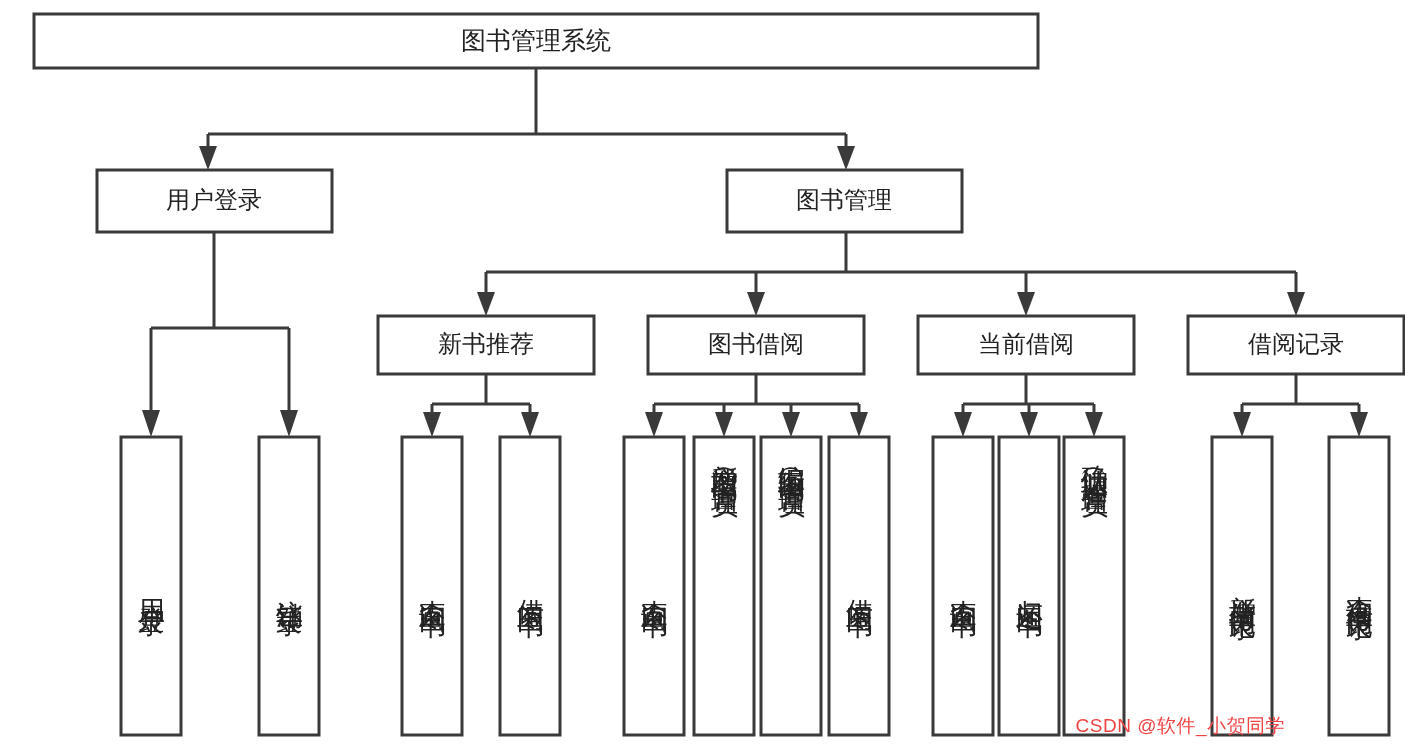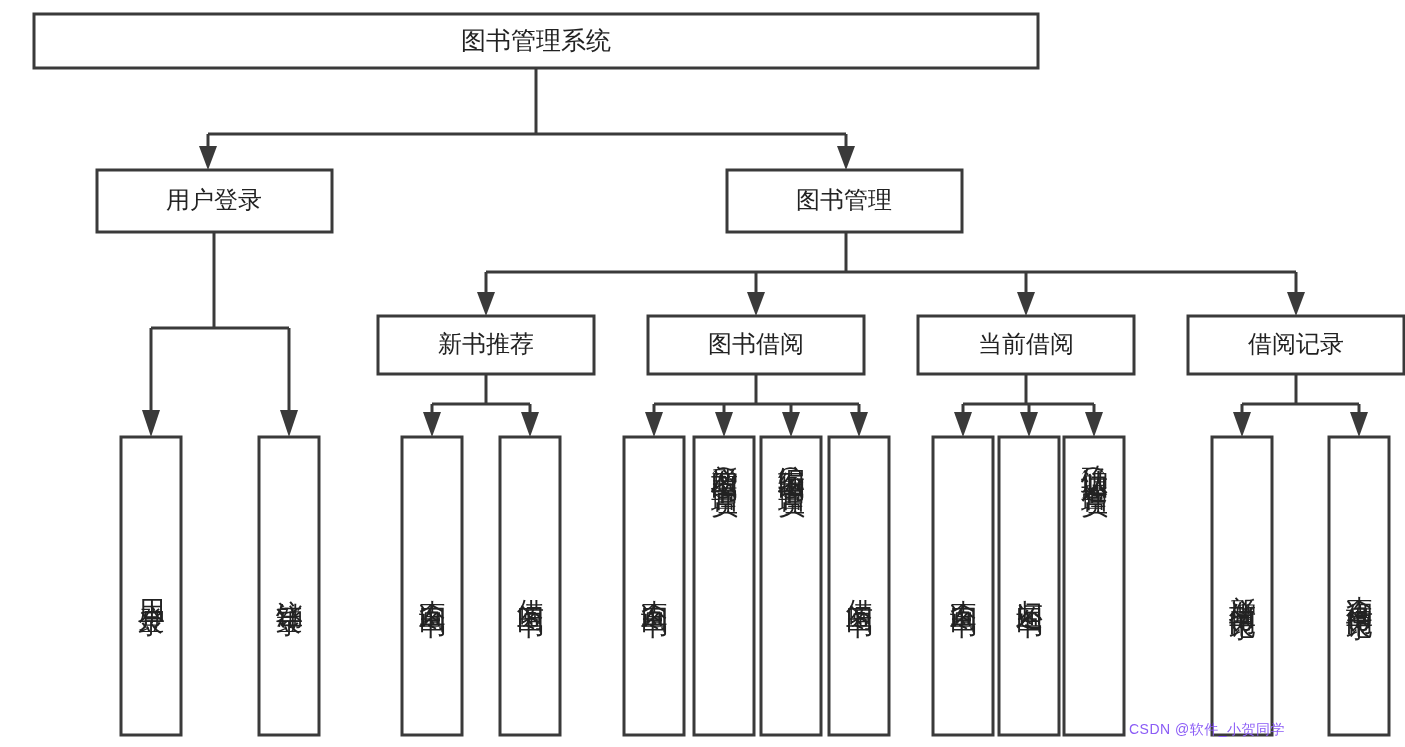--- a/index.html
+++ b/index.html
@@ -70,22 +70,22 @@
     line-height: 1.0;
     letter-spacing: 4px;
     color: #222222;
     white-space: nowrap;
   }
   .watermark {
     position: absolute;
     right: 10px;
     bottom: 8px;
     font-family: "Liberation Sans", "DejaVu Sans", sans-serif;
-    font-size: 14px;
-    color: #8b5cf6;
+    font-size: 19px;
+    color: #ef4444;
     white-space: nowrap;
     letter-spacing: 0.5px;
   }
 </style>
 </head>
 <body>
 
 <div id="diagram-root">
 
   <svg class="diagram" viewBox="0 0 1405 747" xmlns="http://www.w3.org/2000/svg">

